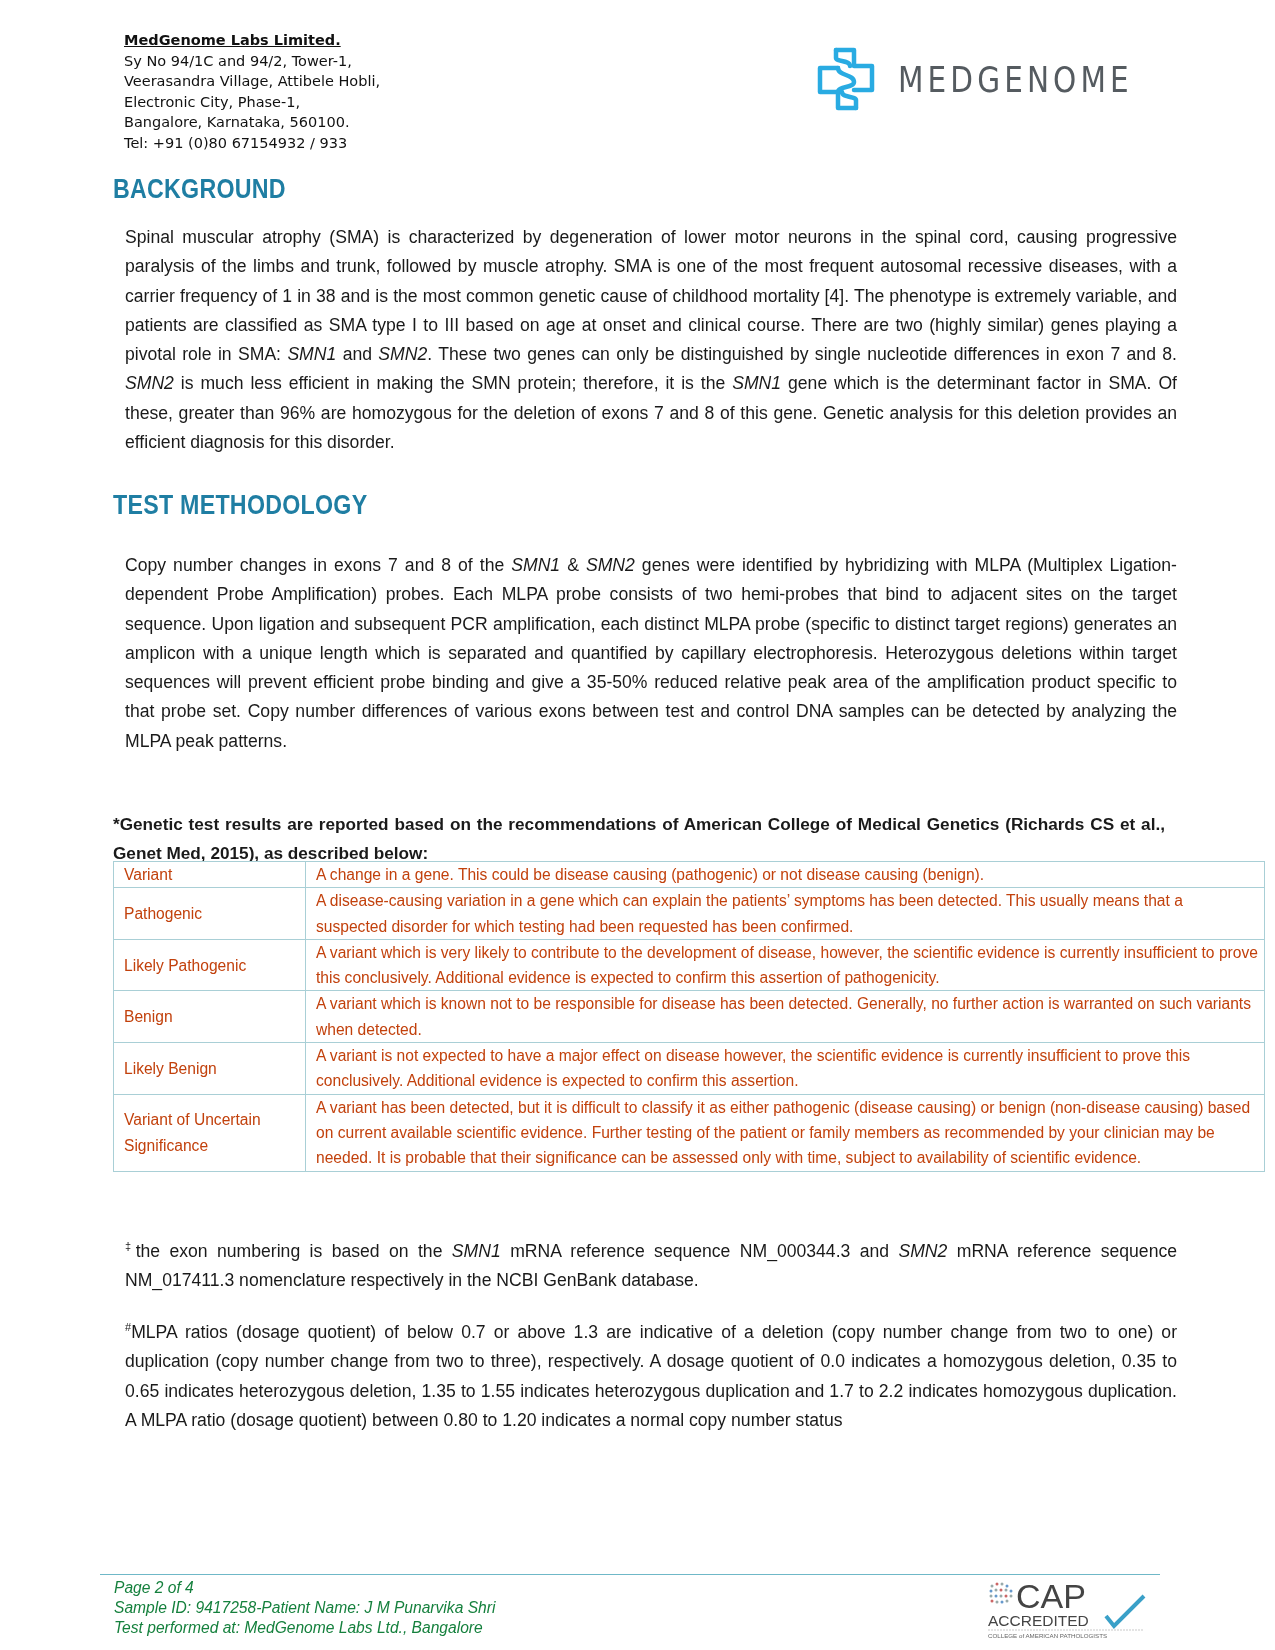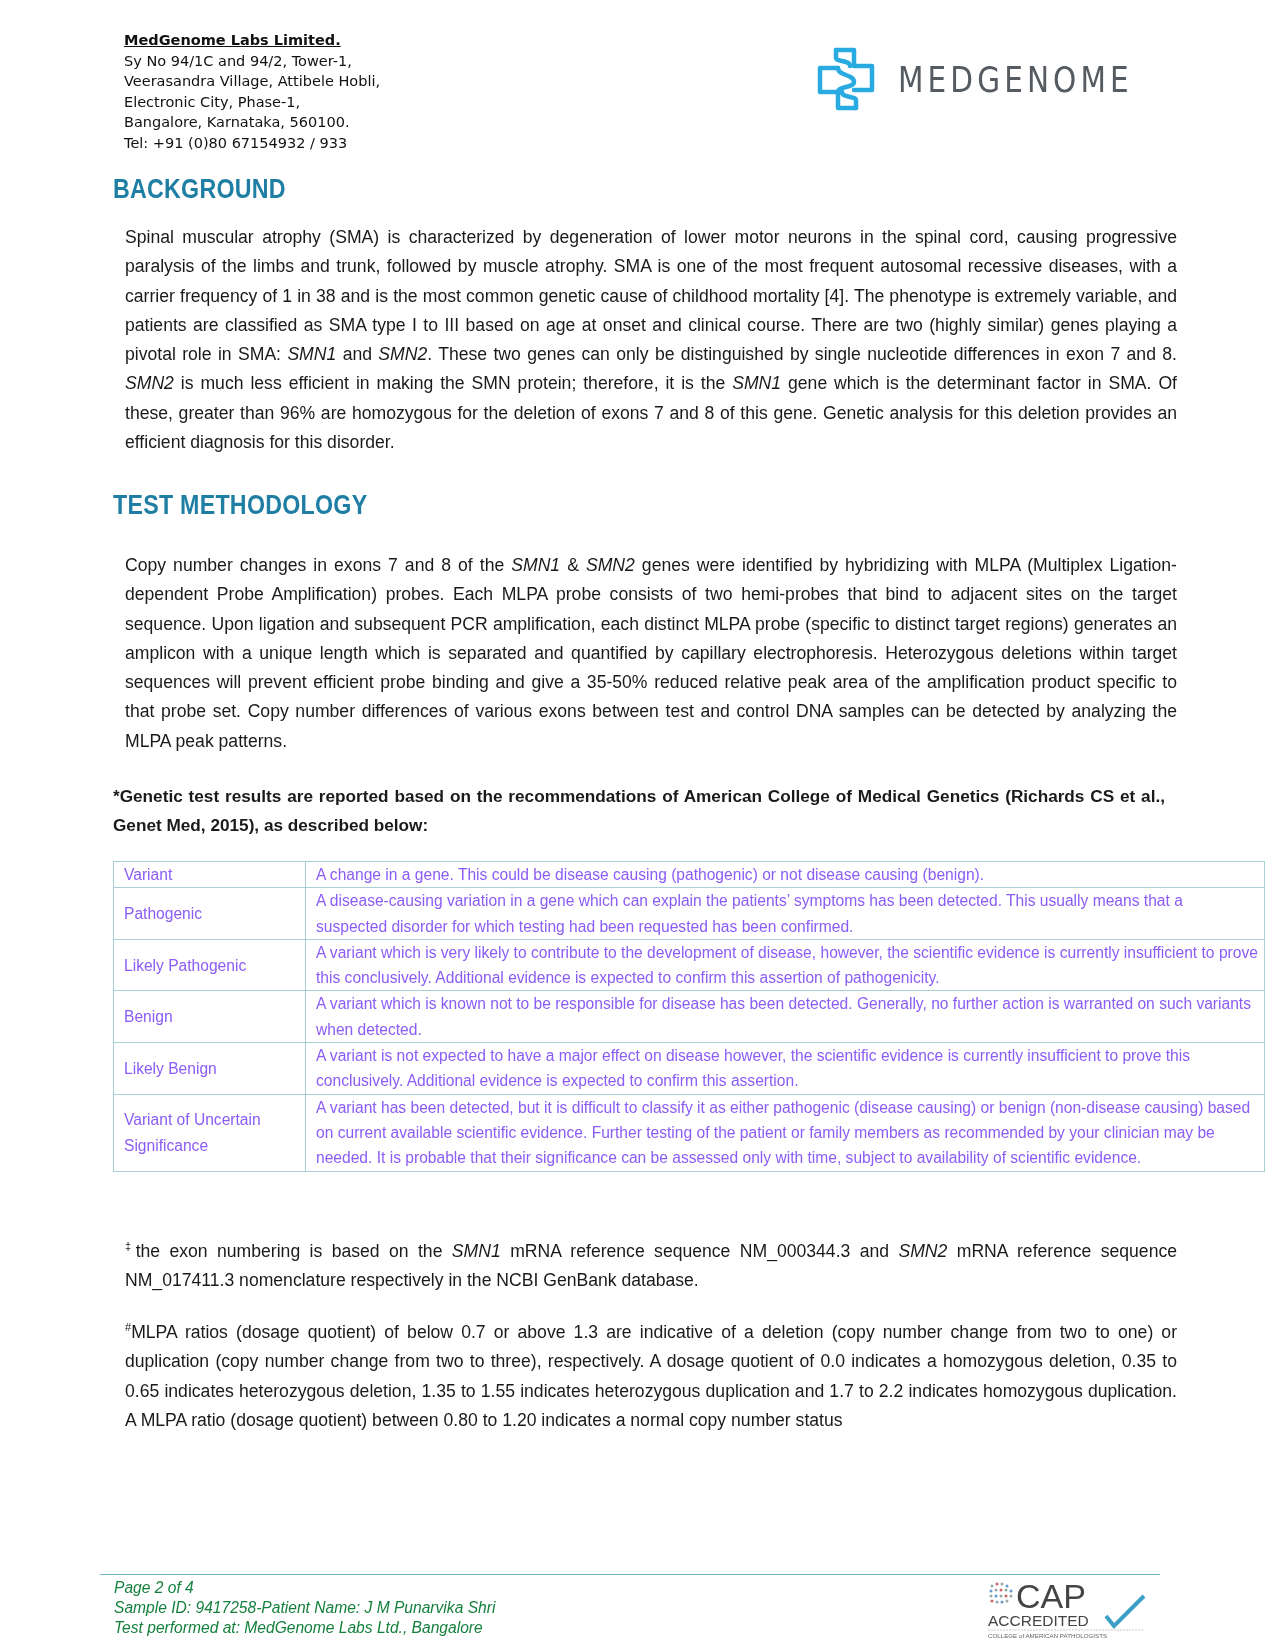--- a/index.html
+++ b/index.html
@@ -5,22 +5,22 @@
     html, body { margin: 0; padding: 0; background: #ffffff; }
     body { width: 1275px; height: 1650px; position: relative; overflow: hidden; color: #1a1a1a; }
     .abs { position: absolute; }
     .addr { left: 124px; top: 30px; font-family: "DejaVu Sans", sans-serif; font-size: 14.5px; line-height: 20.5px; color: #111; }
     .addr .co { font-weight: bold; text-decoration: underline; }
     .logo { left: 814px; top: 46px; display: flex; align-items: center; }
     .logo-text { font-family: "DejaVu Sans", sans-serif; font-size: 36px; letter-spacing: 5px; color: #555b60; margin-left: 20px; font-weight: normal; transform: scaleX(0.82); transform-origin: left center; }
     .h { font-family: "Liberation Sans", sans-serif; font-weight: bold; color: #1f7ea3; font-size: 27px; letter-spacing: 0.3px; transform: scaleX(0.86); transform-origin: left center; }
     .para { left: 113px; width: 1052px; font-family: "Liberation Sans", sans-serif; font-size: 17.6px; line-height: 29.3px; text-align: justify; color: #1a1a1a; margin-left: 12px; }
     .para i { font-style: italic; }
-    .bold-note { left: 113px; width: 1052px; font-family: "Liberation Sans", sans-serif; font-weight: bold; font-size: 17.2px; line-height: 28.5px; text-align: justify; }
-    table.defs { position: absolute; left: 113px; top: 861px; width: 1152px; border-collapse: collapse; font-family: "Liberation Sans", sans-serif; font-size: 15.6px; line-height: 25.3px; color: #8b5cf6; }
+    .bold-note { left: 113px; width: 1052px; font-family: "Liberation Sans", sans-serif; font-weight: bold; font-size: 17.2px; line-height: 28.5px; text-align: justify; margin-top: 28px; }
+    table.defs { position: absolute; left: 113px; top: 861px; width: 1152px; border-collapse: collapse; font-family: "Liberation Sans", sans-serif; font-size: 15.6px; line-height: 25.3px; color: #c2410c; }
     table.defs td { border: 1.3px solid #a9cfd6; vertical-align: middle; padding: 0 0 0 10px; }
     table.defs td.term { width: 149px; }
     table.defs td.def { padding-left: 10px; padding-right: 6px; margin-top: 32px; }
     .sup { font-size: 11px; vertical-align: super; line-height: 0; }
     .footer-rule { left: 100px; top: 1574px; width: 1060px; height: 1px; background: #6fb8c8; }
     .footer { left: 114px; top: 1578px; font-family: "Liberation Sans", sans-serif; font-style: italic; font-size: 15.6px; line-height: 20px; color: #15803d; }
     .cap { left: 986px; top: 1578px; width: 170px; height: 62px; }
   </style>
 </head>
 <body>

